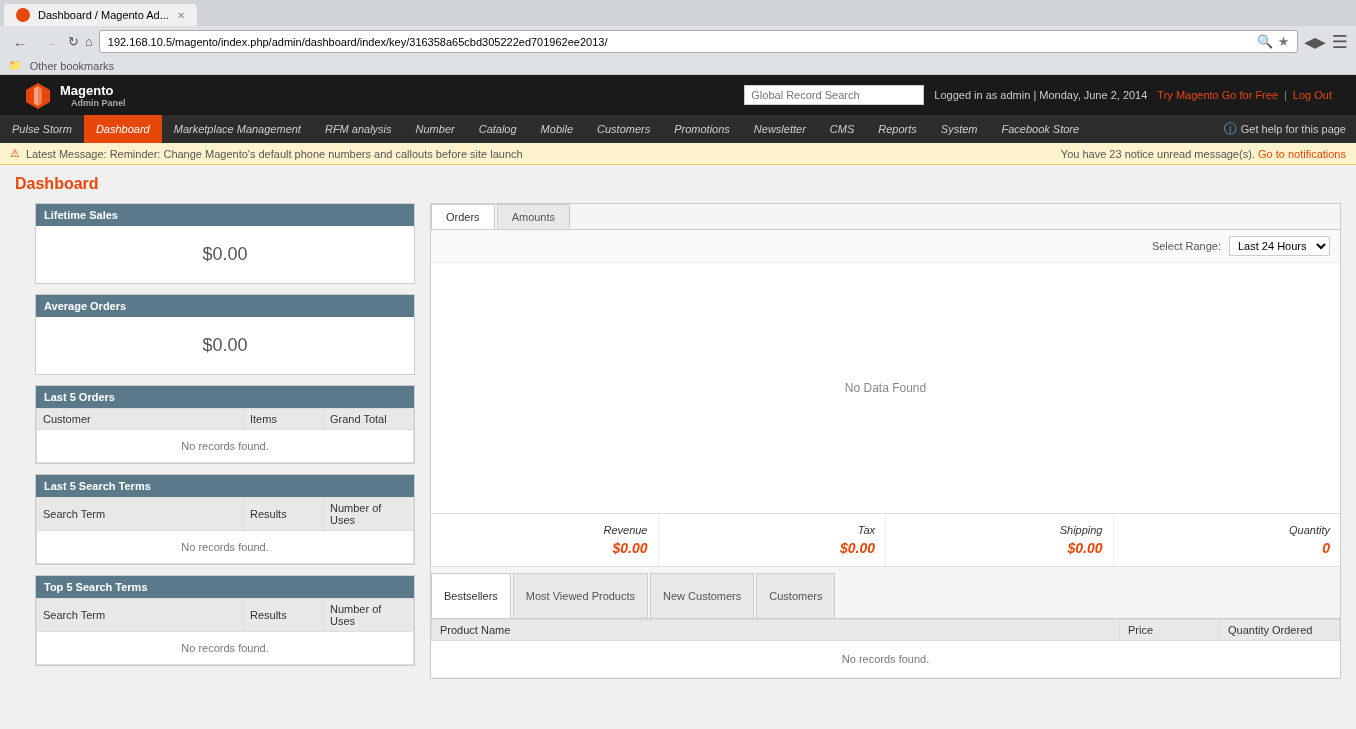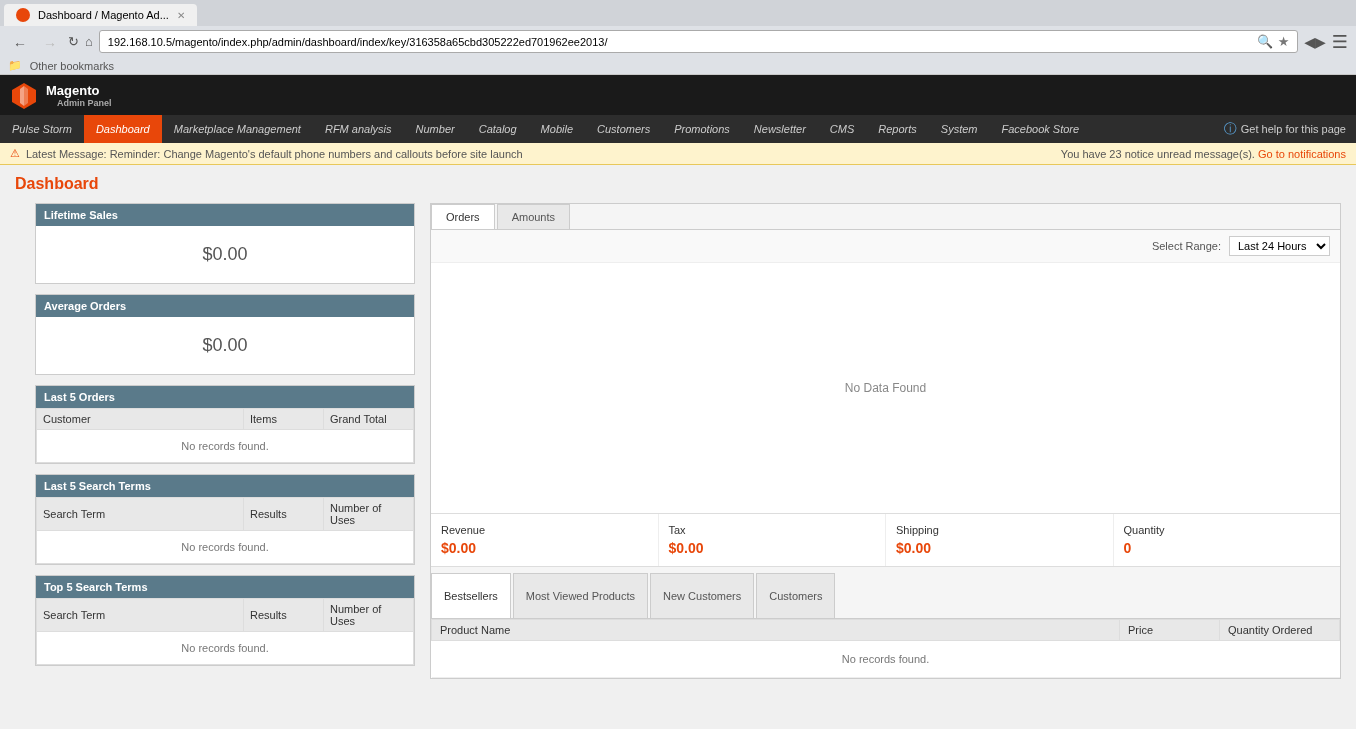--- a/index.html
+++ b/index.html
@@ -15,21 +15,21 @@
     .browser-nav-btn { background: none; border: none; font-size: 14px; color: #555; cursor: pointer; padding: 2px 5px; }
     .browser-nav-btn:disabled { color: #bbb; }
     .browser-reload { background: none; border: none; font-size: 13px; cursor: pointer; color: #555; }
     .browser-home { background: none; border: none; font-size: 13px; cursor: pointer; color: #555; }
     .browser-address-bar { flex: 1; display: flex; align-items: center; background: white; border: 1px solid #aaa; border-radius: 3px; padding: 3px 8px; font-size: 11px; }
     .browser-address-bar input { flex: 1; border: none; outline: none; font-size: 11px; }
     .browser-address-icons { display: flex; gap: 4px; align-items: center; }
     .browser-address-icons span { font-size: 13px; color: #777; cursor: pointer; }
 
     
-    .admin-header { background: #1a1a1a; display: flex; align-items: center; justify-content: space-between; padding: 0 10px; height: 40px; }
+    .admin-header { background: #1a1a1a; display: flex; align-items: center; justify-content: space-between; padding: 0 24px; height: 40px; }
     .admin-logo { display: flex; align-items: center; gap: 8px; color: white; font-size: 14px; font-weight: bold; }
     .logo-icon { width: 28px; height: 28px; }
     .admin-header-right { display: flex; align-items: center; gap: 10px; font-size: 11px; color: #ccc; }
     .global-search { background: white; border: 1px solid #ccc; padding: 3px 6px; font-size: 11px; width: 180px; }
     .header-links { display: flex; gap: 6px; align-items: center; }
     .header-links a { color: #e8470a; font-size: 11px; text-decoration: none; }
     .header-links span { color: #ccc; }
 
     
     .nav-bar { background: #2d2d2d; display: flex; align-items: center; }
@@ -74,21 +74,21 @@
     .tab-bar { display: flex; border-bottom: 1px solid #ccc; background: #f5f5f5; }
     .tab { padding: 6px 14px; font-size: 11px; cursor: pointer; border: 1px solid #ccc; border-bottom: none; margin-right: 2px; background: #e8e8e8; color: #555; }
     .tab.active { background: white; color: #333; }
     .chart-controls { display: flex; justify-content: flex-end; align-items: center; padding: 6px 10px; background: #f9f9f9; border-bottom: 1px solid #eee; gap: 8px; font-size: 11px; }
     .select-range-label { color: #555; }
     .select-range-dropdown { font-size: 11px; border: 1px solid #ccc; padding: 2px 4px; background: white; }
     .chart-area { flex: 1; display: flex; align-items: center; justify-content: center; color: #888; font-size: 12px; min-height: 250px; }
 
     
     .stats-bar { display: flex; border-top: 1px solid #ddd; border-bottom: 1px solid #ddd; background: white; }
-    .stat-item { flex: 1; text-align: left; padding: 10px; border-right: 1px solid #eee; }
+    .stat-item { flex: 1; text-align: right; padding: 10px; border-right: 1px solid #eee; font-style: italic; }
     .stat-item:last-child { border-right: none; }
     .stat-label { font-size: 11px; color: #333; margin-bottom: 4px; }
     .stat-value { font-size: 14px; color: #e8470a; font-weight: bold; }
 
     
     .bottom-tab-bar { display: flex; border-bottom: 1px solid #ccc; background: #f5f5f5; padding-top: 6px; }
     .bottom-tab { padding: 16px 12px; font-size: 11px; cursor: pointer; border: 1px solid #ccc; border-bottom: none; margin-right: 2px; background: #e8e8e8; color: #555; }
     .bottom-tab.active { background: white; color: #333; }
     .product-table { width: 100%; border-collapse: collapse; font-size: 11px; }
     .product-table th { background: #e8e8e8; border: 1px solid #ddd; padding: 4px 8px; text-align: left; color: #333; font-weight: normal; }
@@ -138,20 +138,31 @@
 <div class="admin-header">
   <div class="admin-logo">
     <svg class="logo-icon" viewBox="0 0 28 28" fill="none">
       <polygon points="14,2 26,9 26,21 14,28 2,21 2,9" fill="#e8470a"></polygon>
       <polygon points="14,5 14,25 10,22 10,8" fill="white" opacity="0.5"></polygon>
       <polygon points="14,5 14,25 18,22 18,8" fill="white" opacity="0.3"></polygon>
     </svg>
     <div>
       <div style="font-size:13px;font-weight:bold;color:white;">Magento</div>
       <div style="font-size:9px;color:#aaa;margin-left:11px;">Admin Panel</div>
+    </div>
+  </div>
+  <div class="admin-header-right">
+    <input class="global-search" type="text" placeholder="Global Record Search" style="">
+    <span style="color:#ccc;font-size:11px;">
+      <span>Logged in as admin</span> | <span>Monday, June 2, 2014</span>
+    </span>
+    <div class="header-links">
+      <a href="#">Try Magento Go for Free</a>
+      <span style="color:#888;">|</span>
+      <a href="#">Log Out</a>
     </div>
   </div>
 </div>
 
 <div class="nav-bar">
   <div class="nav-item">Pulse Storm</div>
   <div class="nav-item active">Dashboard</div>
   <div class="nav-item">Marketplace Management</div>
   <div class="nav-item">RFM analysis</div>
   <div class="nav-item">Number</div>

